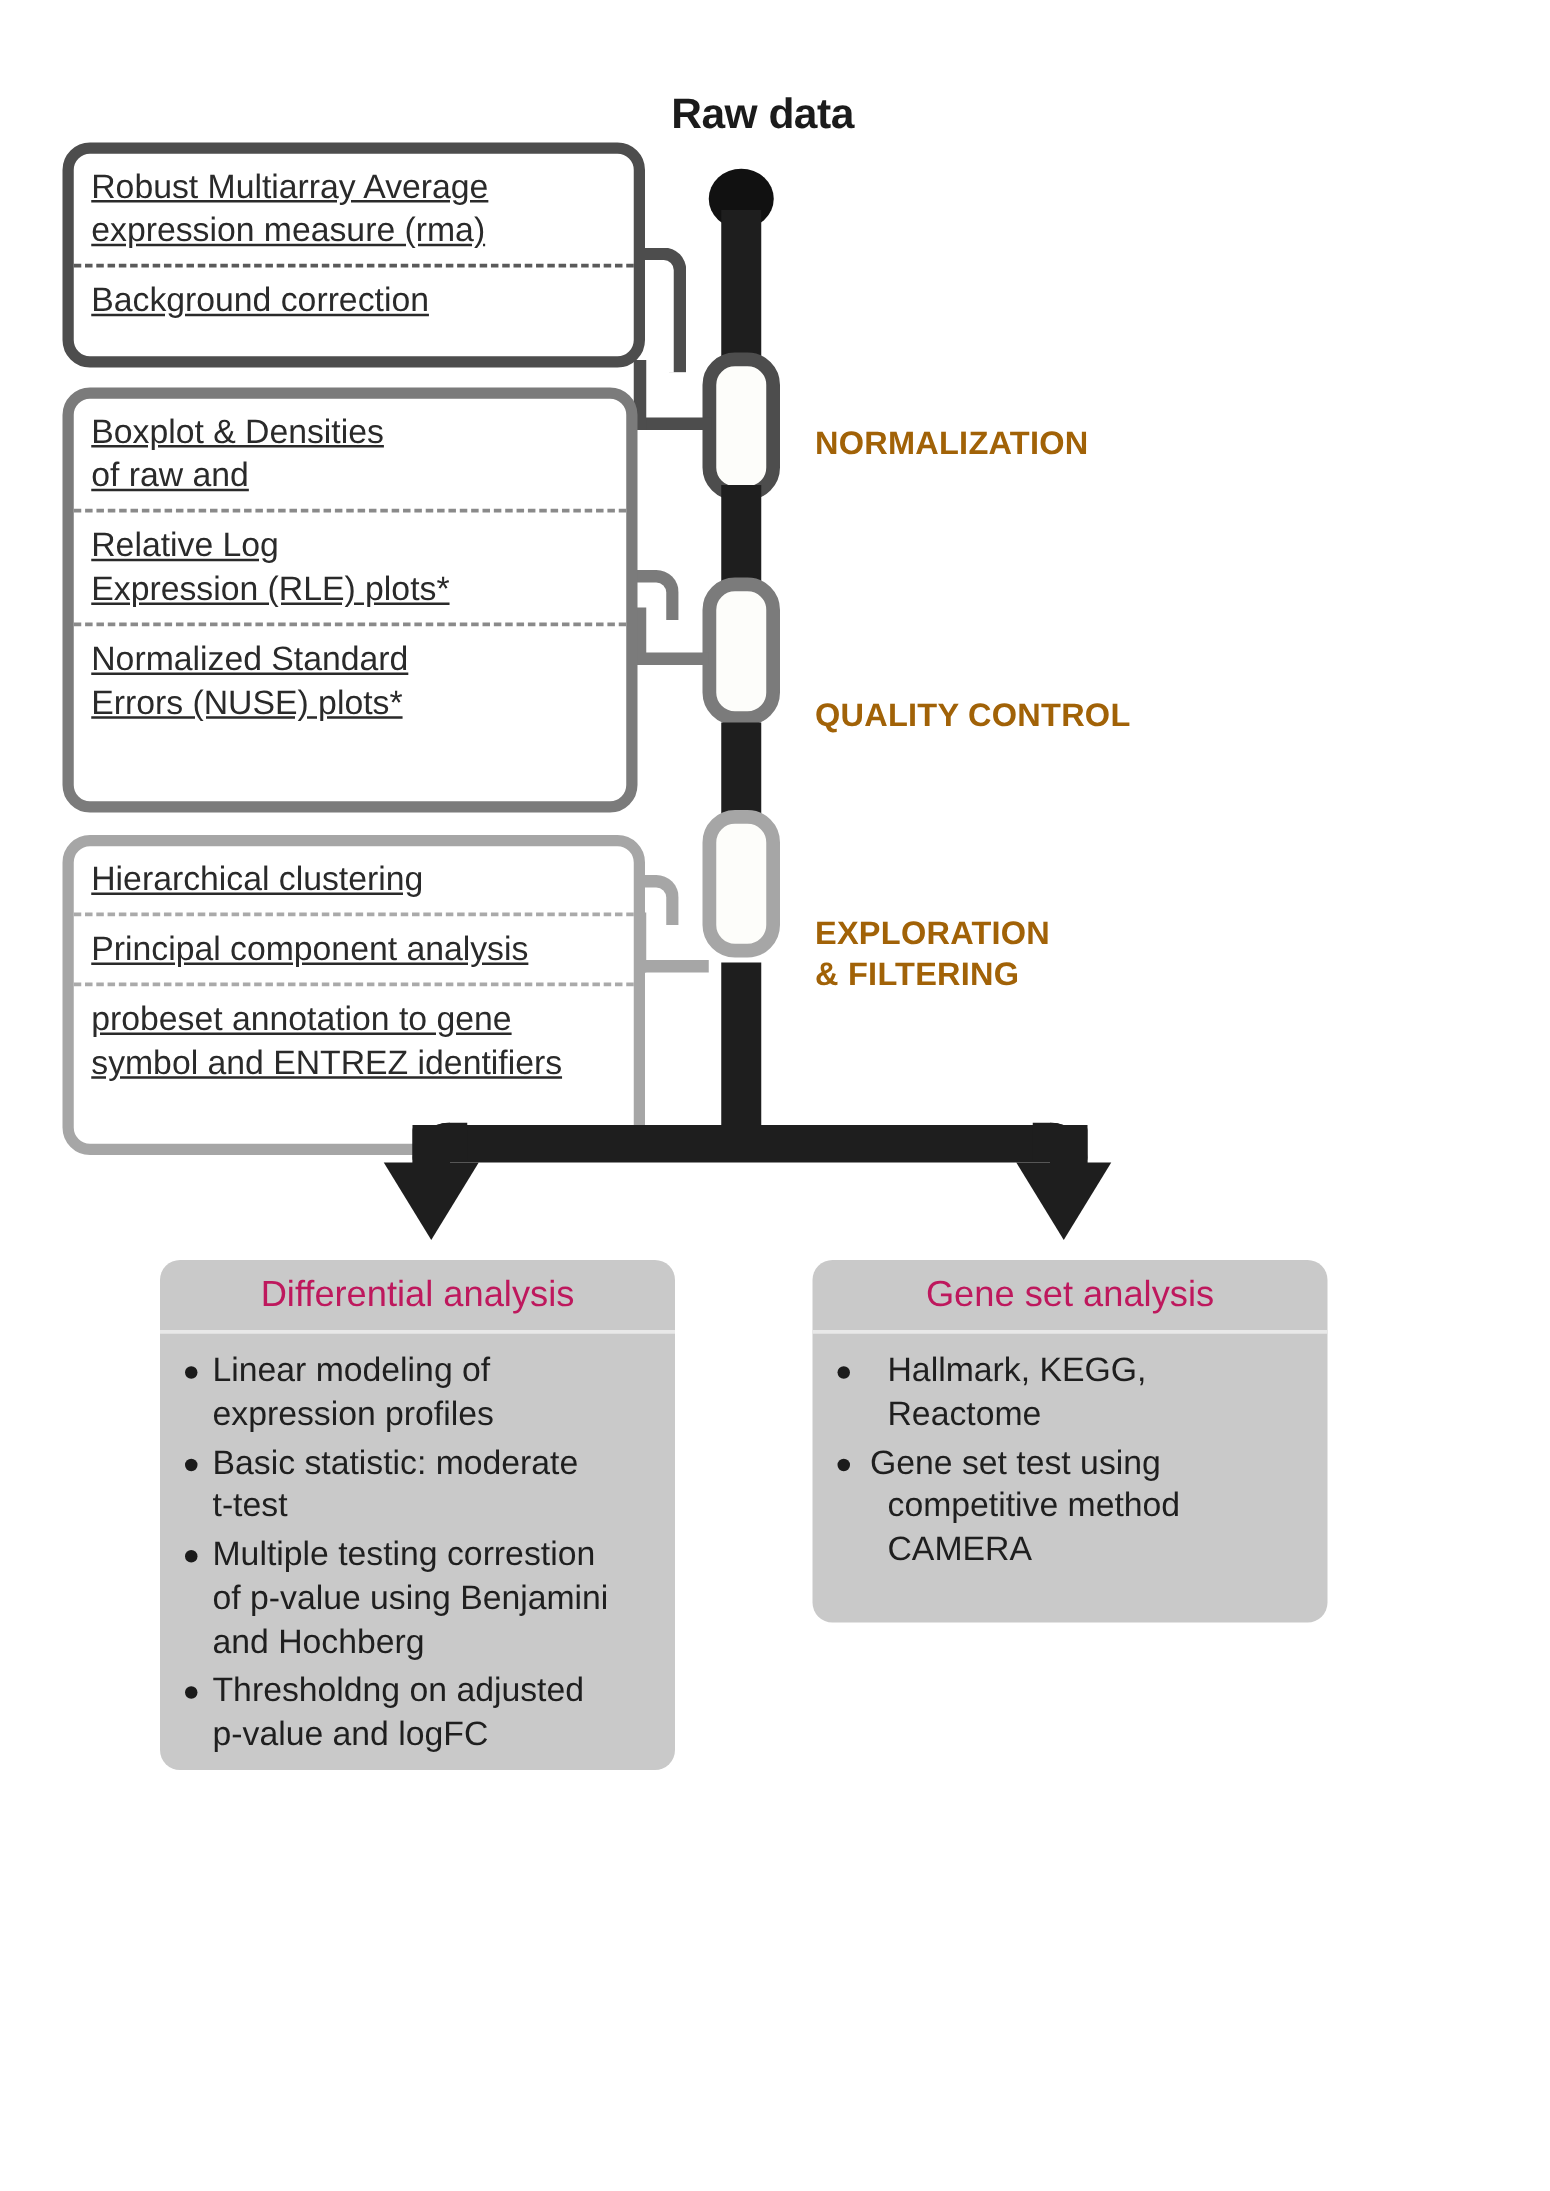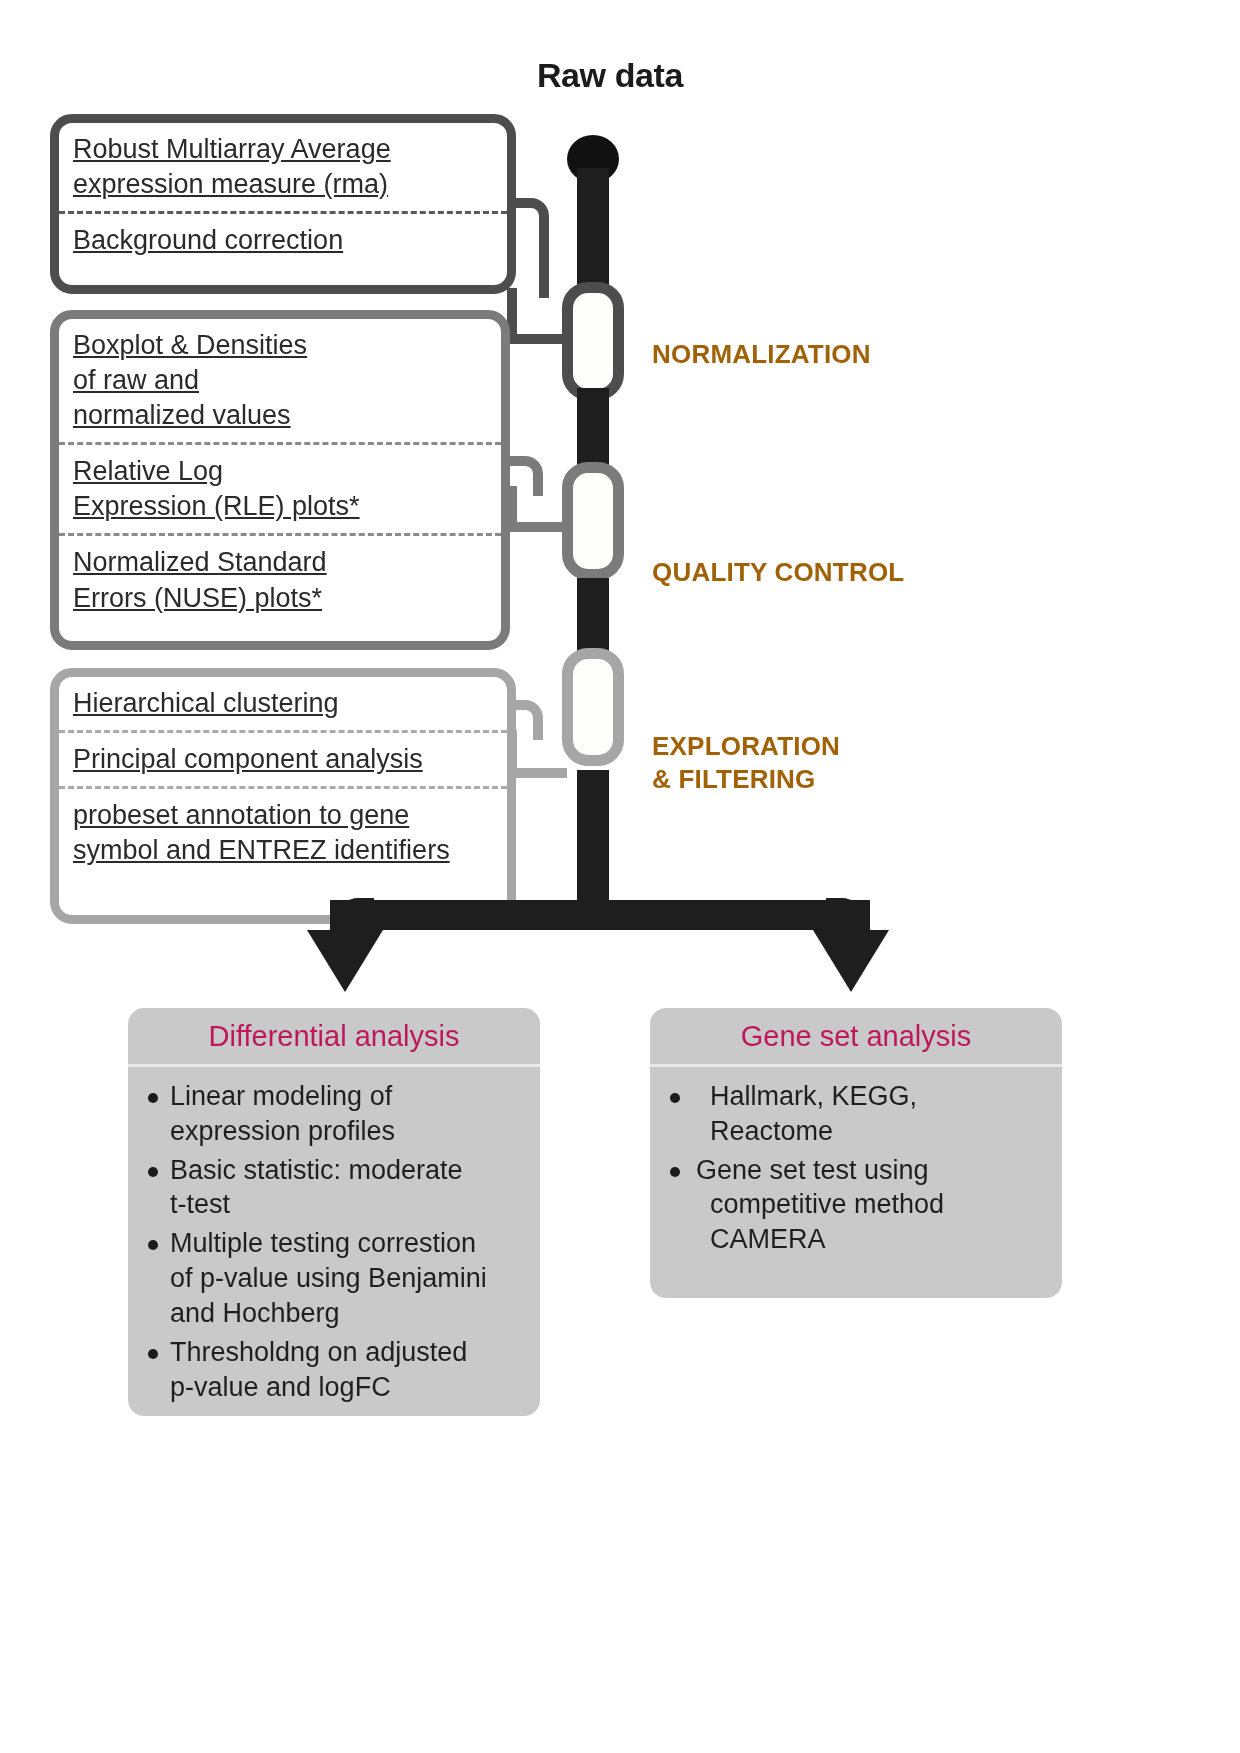--- a/index.html
+++ b/index.html
@@ -3,21 +3,21 @@
 <meta charset="utf-8">
 <style>
   html,body{margin:0;padding:0;background:#ffffff;}
   body{width:1240px;height:1753px;position:relative;overflow:hidden;
        font-family:"Liberation Sans","DejaVu Sans",sans-serif;color:#231f20;}
 
   .stage{position:absolute;left:0;top:0;width:1240px;height:1753px;}
 
   
   #raw-data-title{
-    position:absolute; left:470px; top:56px; width:280px;
+    position:absolute; left:470px; top:72px; width:280px;
     text-align:center; font-size:34px; font-weight:bold; letter-spacing:-0.4px;
     color:#1b1b1b;
   }
 
   
   .spine-seg{position:absolute;background:#1e1e1e;}
   #spine-ball{
     position:absolute;left:567px;top:135px;width:52px;height:48px;
     background:#111111;border-radius:50%;
   }
@@ -187,21 +187,20 @@
         <div>Background correction</div>
       </div>
     </div>
   </div>
 
   <div class="panel" id="panel-quality">
     <div class="panel-inner">
       <div class="panel-row">
         <div>Boxplot &amp; Densities</div>
         <div>of raw and</div>
-        <div>normalized values</div>
       </div>
       <div class="panel-row">
         <div>Relative Log</div>
         <div>Expression (RLE) plots*</div>
       </div>
       <div class="panel-row">
         <div>Normalized Standard</div>
         <div>Errors (NUSE) plots*</div>
       </div>
     </div>

